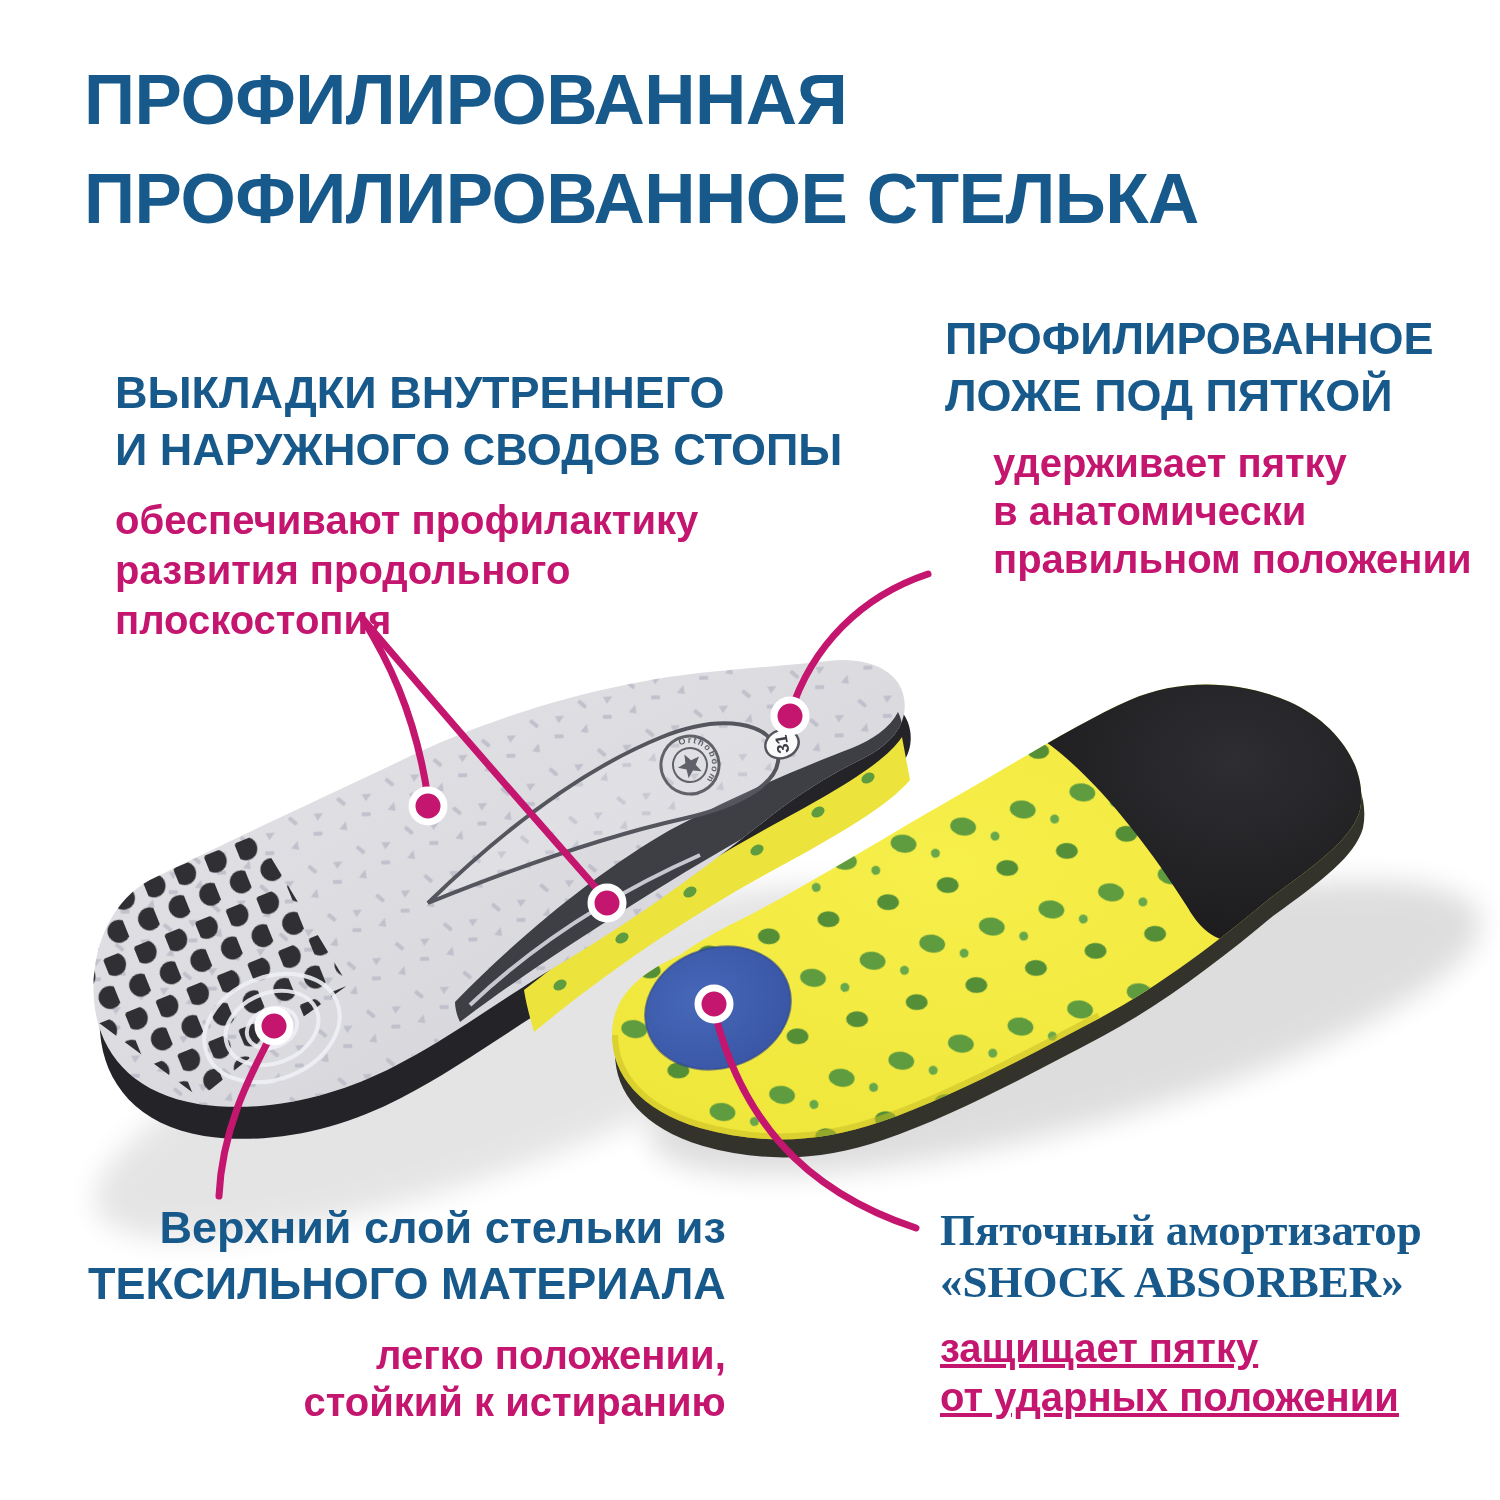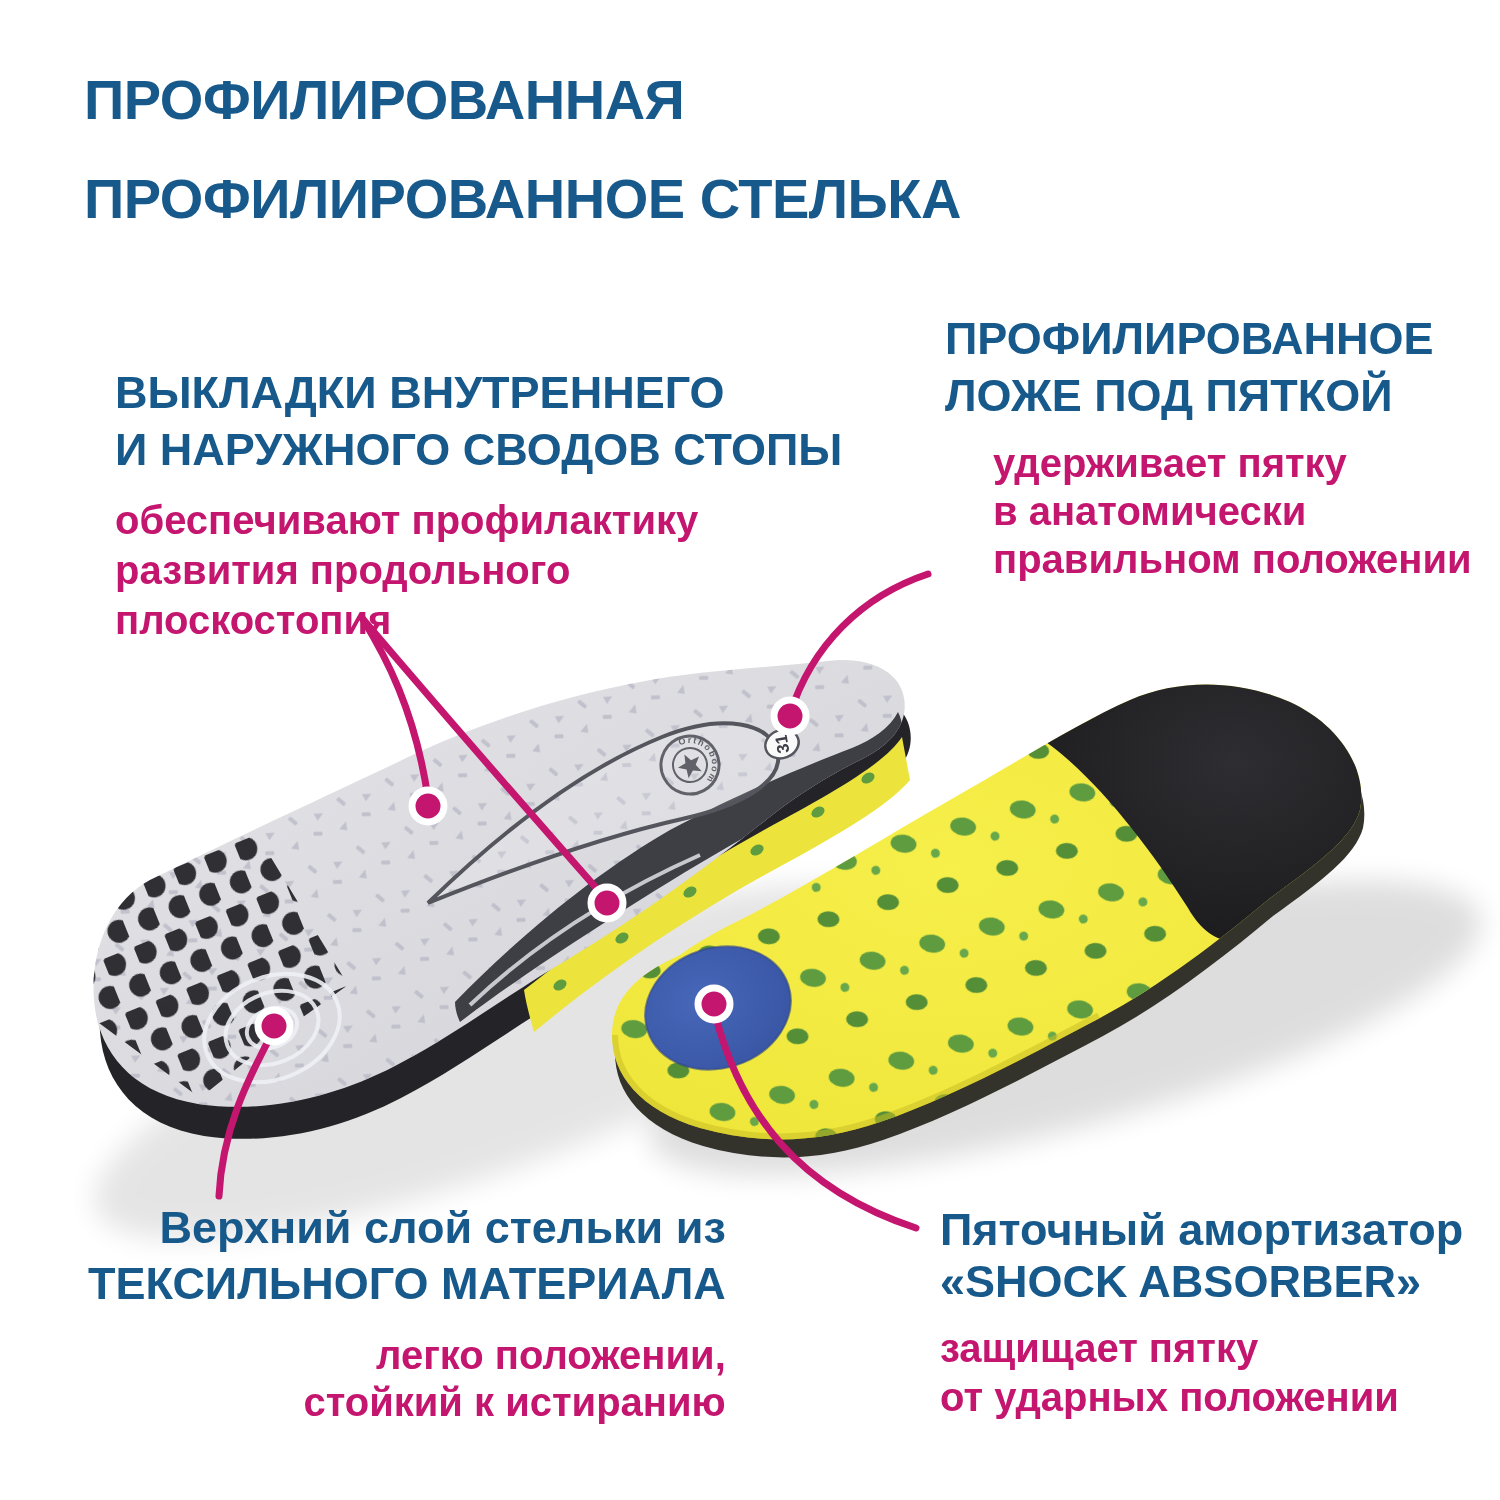--- a/index.html
+++ b/index.html
@@ -1,34 +1,34 @@
 <!DOCTYPE html>
 <html><head>
 <meta charset="utf-8">
 <style>
   html,body{margin:0;padding:0;background:#fff;}
   .canvas{
     position:relative;width:1500px;height:1500px;background:#ffffff;overflow:hidden;
     font-family:"Liberation Sans","DejaVu Sans",sans-serif;font-weight:700;
   }
   .photo-layer{position:absolute;left:0;top:0;width:1500px;height:1500px;}
-  .page-title{position:absolute;left:84px;top:50px;color:#17598B;font-size:56px;line-height:99px;letter-spacing:-0.5px;white-space:nowrap;}
+  .page-title{position:absolute;left:84px;top:50px;color:#17598B;font-size:71px;line-height:99px;letter-spacing:-0.5px;white-space:nowrap;}
   .blk{position:absolute;white-space:nowrap;}
   .hd{color:#17598B;font-size:45px;line-height:57px;}
   .bd{color:#C4156F;font-size:40px;line-height:50px;}
   .blk1{left:95px;top:364px;margin-left:20px;}
   .blk1 .bd{margin-top:17px;}
   .blk2{left:945px;top:310px;}
   .blk2 .bd{margin-top:15px;line-height:48px;margin-left:48px;}
   .blk3{left:88px;top:1200px;text-align:right;}
   .blk3 .hd{line-height:56px;}
   .blk3 .bd{margin-top:20px;line-height:47px;}
   .blk4{left:940px;top:1204px;}
-  .blk4 .hd{line-height:52px;}
-  .blk4 .bd{margin-top:16px;line-height:49px;}
+  .blk4 .hd{line-height:52px;font-family:Liberation Serif, serif;}
+  .blk4 .bd{margin-top:16px;line-height:49px;text-decoration:underline;}
 </style>
 </head>
 <body>
 
 <div class="canvas">
 
   <svg class="photo-layer" viewBox="0 0 1500 1500">
     <defs>
       <filter id="soft" x="-40%" y="-40%" width="180%" height="180%">
         <feGaussianBlur stdDeviation="14"></feGaussianBlur>

